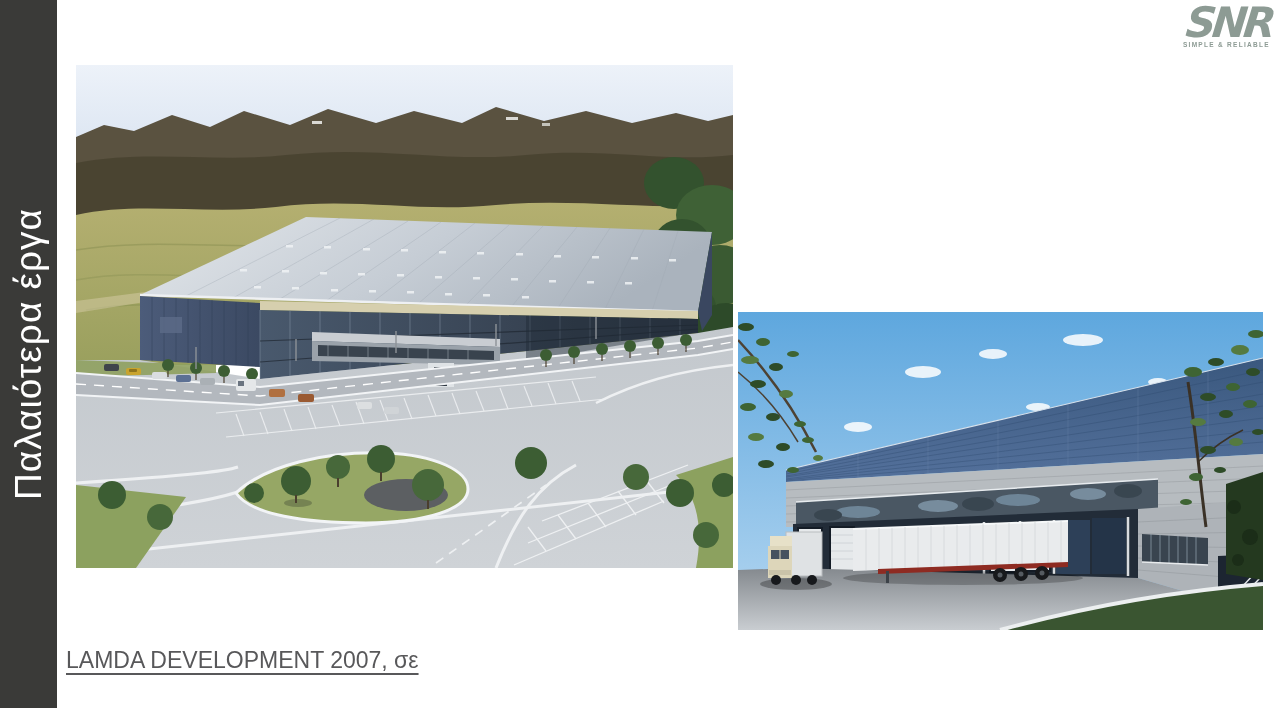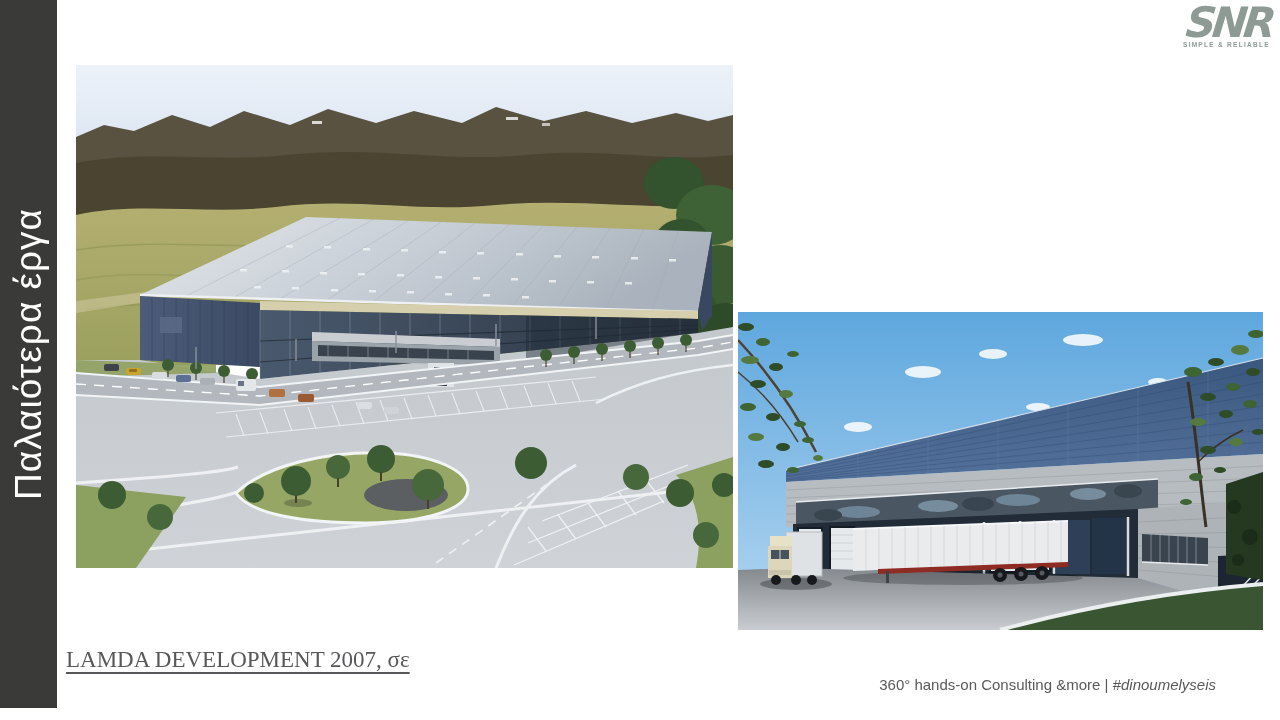--- a/index.html
+++ b/index.html
@@ -33,21 +33,21 @@
     margin-top:-3px;padding-right:2px;
   }
 
   figure.fig{position:absolute;margin:0;padding:0;}
   figure.fig svg{display:block;width:100%;height:100%;}
   .img-left{left:76px;top:65px;width:657px;height:503px;}
   .img-right{left:738px;top:312px;width:525px;height:318px;}
 
   .caption{
     position:absolute;left:66px;top:644px;
-    font-size:23px;color:#58585a;line-height:1.42;font-family:Liberation Serif, serif;
+    font-size:23px;color:#58585a;line-height:1.42;
   }
   .caption span{
     display:block;text-decoration:underline;
     text-underline-offset:5px;text-decoration-thickness:1.5px;
   }
 
   .footer{
     position:absolute;right:64px;top:676px;
     font-size:15px;color:#595959;white-space:nowrap;
   }
@@ -602,17 +602,14 @@
             <ellipse cx="448" cy="190" rx="6" ry="3" fill="#3e6433"></ellipse>
         </g>
       </g>
     </svg>
   </figure>
 
   <div class="caption">
     <span>LAMDA DEVELOPMENT 2007, σε</span>
   </div>
 
-  <div class="footer">
-    <span>360° hands-on Consulting &amp;more | </span><em>#dinoumelyseis</em>
-  </div>
 
 </div>
 
 </body></html>

